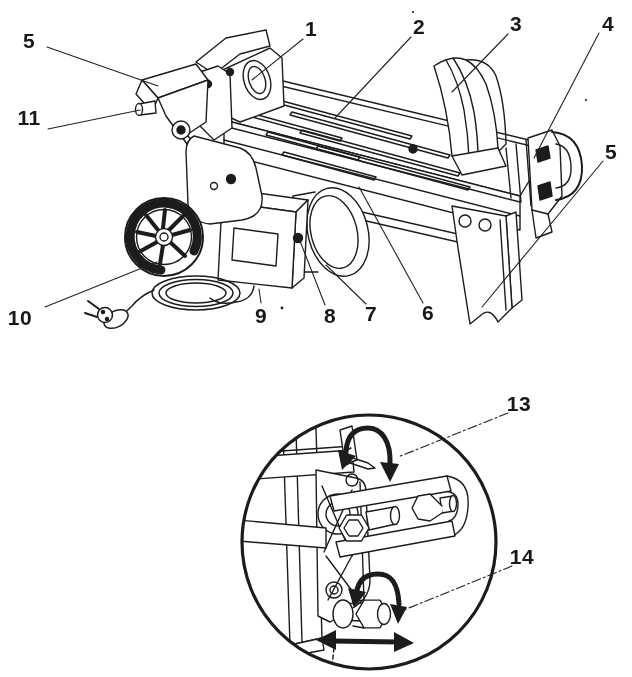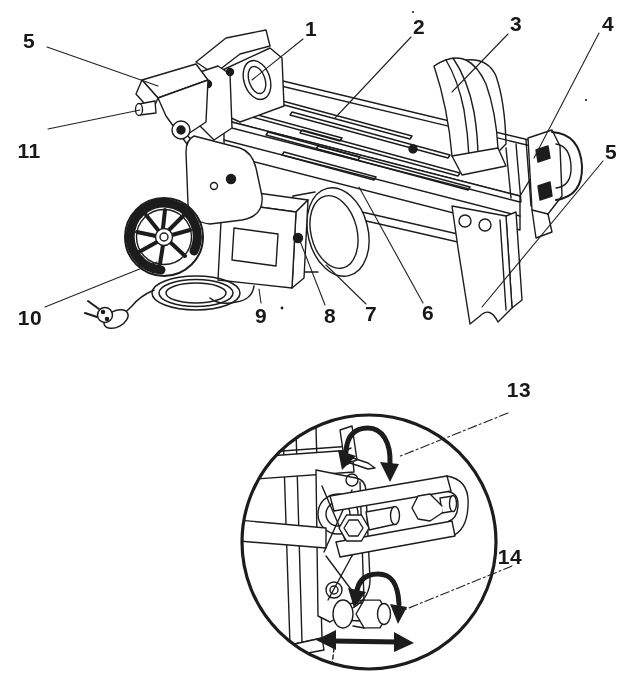--- a/index.html
+++ b/index.html
@@ -236,19 +236,19 @@
 
 <div class="callout" style="left:311px;top:29px">1</div>
 <div class="callout" style="left:419px;top:27px">2</div>
 <div class="callout" style="left:516px;top:24px">3</div>
 <div class="callout" style="left:608px;top:24px">4</div>
 <div class="callout" style="left:611px;top:152px">5</div>
 <div class="callout" style="left:428px;top:313px">6</div>
 <div class="callout" style="left:371px;top:314px">7</div>
 <div class="callout" style="left:330px;top:316px">8</div>
 <div class="callout" style="left:261px;top:316px">9</div>
-<div class="callout" style="left:30px;top:318px">10</div>
-<div class="callout" style="left:29px;top:151px">11</div>
+<div class="callout" style="left:20px;top:318px">10</div>
+<div class="callout" style="left:29px;top:118px">11</div>
 <div class="callout" style="left:29px;top:41px">5</div>
-<div class="callout" style="left:519px;top:390px">13</div>
-<div class="callout" style="left:510px;top:557px">14</div>
+<div class="callout" style="left:519px;top:404px">13</div>
+<div class="callout" style="left:522px;top:557px">14</div>
 
 </div>
 
 </body></html>

